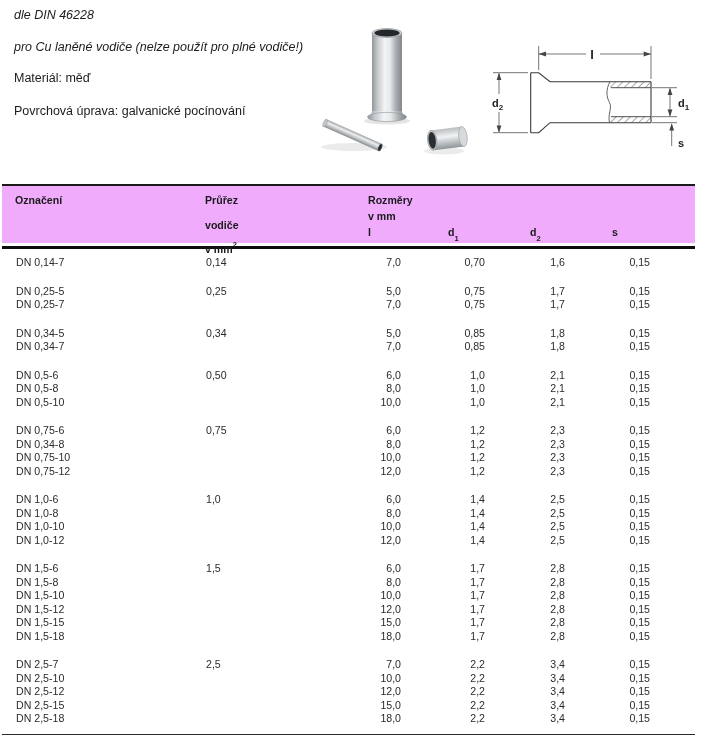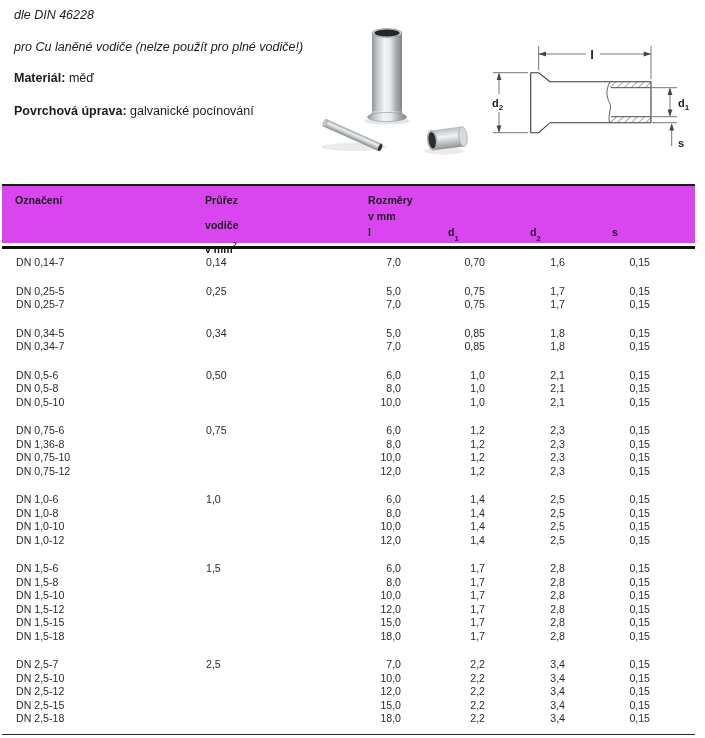--- a/index.html
+++ b/index.html
@@ -8,30 +8,30 @@
     position:relative; width:695px; height:738px; background:#ffffff;
     font-family:"Liberation Sans", sans-serif; color:#222; overflow:hidden;
   }
   
   .intro-line { position:absolute; left:14px; font-size:12.5px; color:#1c1c1c; white-space:nowrap; }
   .it { font-style:italic; }
   #line-standard { top:8px; }
   #line-usage { top:40px; }
   #line-material { top:71px; }
   #line-surface { top:104px; }
-  .intro-line .lbl { font-weight:bold; }
+  .intro-line .lbl { font-weight:normal; }
   
   #photo { position:absolute; left:305px; top:5px; }
   #drawing { position:absolute; left:488px; top:18px; }
   
   .rule { position:absolute; left:2px; width:696px; background:#1a1a1a; }
   #rule-top { top:184px; height:2px; }
   #rule-mid { top:246px; height:3px; background:#0d0d0d; }
   #rule-bottom { top:734px; height:1px; background:#2a2a2a; }
-  #thead-band { position:absolute; left:2px; top:186px; width:696px; height:57px; background:#d946ef; }
+  #thead-band { position:absolute; left:2px; top:186px; width:696px; height:57px; background:#f0abfc; }
   .hlbl { position:absolute; font-size:10.6px; font-weight:bold; color:#1a1a1a; white-space:nowrap; }
   sub.s2 { font-size:7.5px; position:relative; top:2px; }
   sup.s2 { font-size:7.5px; position:relative; top:-1px; }
   #tbody-wrap { position:absolute; left:16px; top:252px; width:696px; }
   table.data { border-collapse:collapse; table-layout:fixed; width:696px; }
   table.data td {
     font-size:10.6px; line-height:13.5px; height:13.5px; color:#2b2b2b;
     white-space:nowrap; overflow:hidden; vertical-align:bottom; padding:0;
   }
   td.c-des { padding-left:13px; }
@@ -260,21 +260,21 @@
           <tr class="group-start">
             <td class="c-des">DN 0,75-6</td>
             <td class="c-cs">0,75</td>
             <td class="c-num">6,0</td>
             <td class="c-num">1,2</td>
             <td class="c-num">2,3</td>
             <td class="c-num">0,15</td>
             <td class="c-fill"></td>
           </tr>
           <tr>
-            <td class="c-des">DN 1,36-8</td>
+            <td class="c-des">DN 0,34-8</td>
             <td class="c-cs"></td>
             <td class="c-num">8,0</td>
             <td class="c-num">1,2</td>
             <td class="c-num">2,3</td>
             <td class="c-num">0,15</td>
             <td class="c-fill"></td>
           </tr>
           <tr>
             <td class="c-des">DN 0,75-10</td>
             <td class="c-cs"></td>

